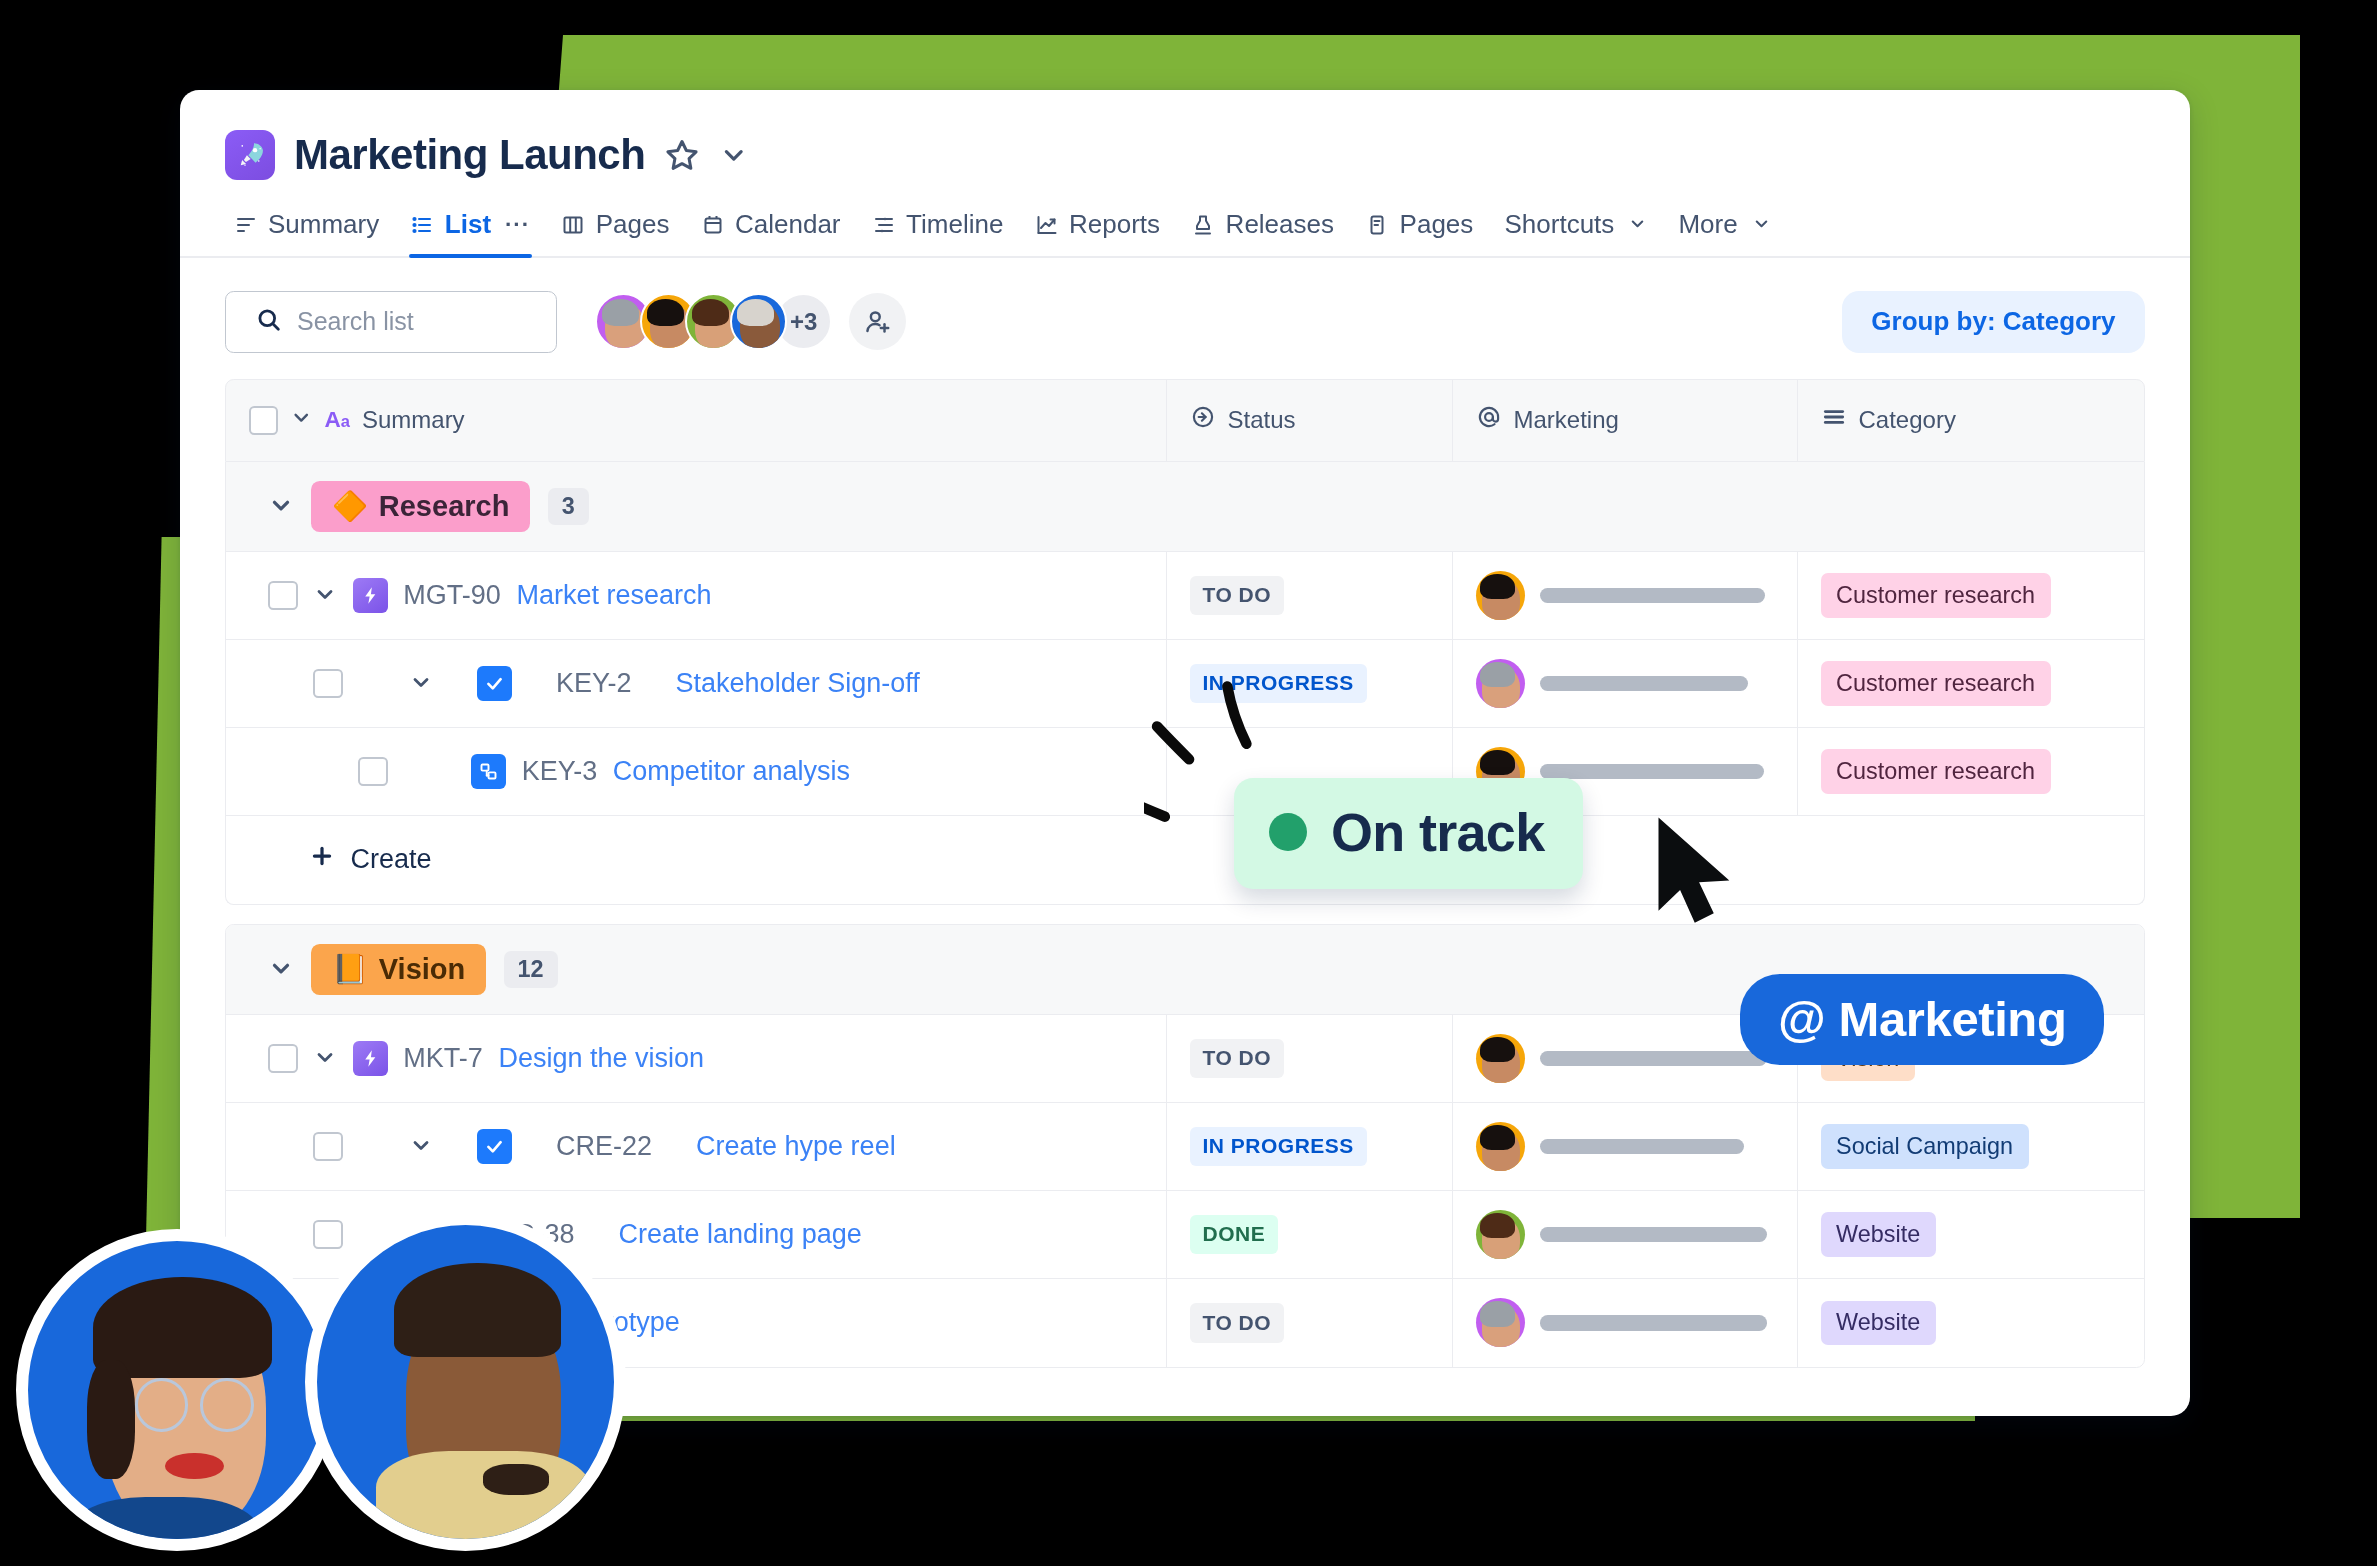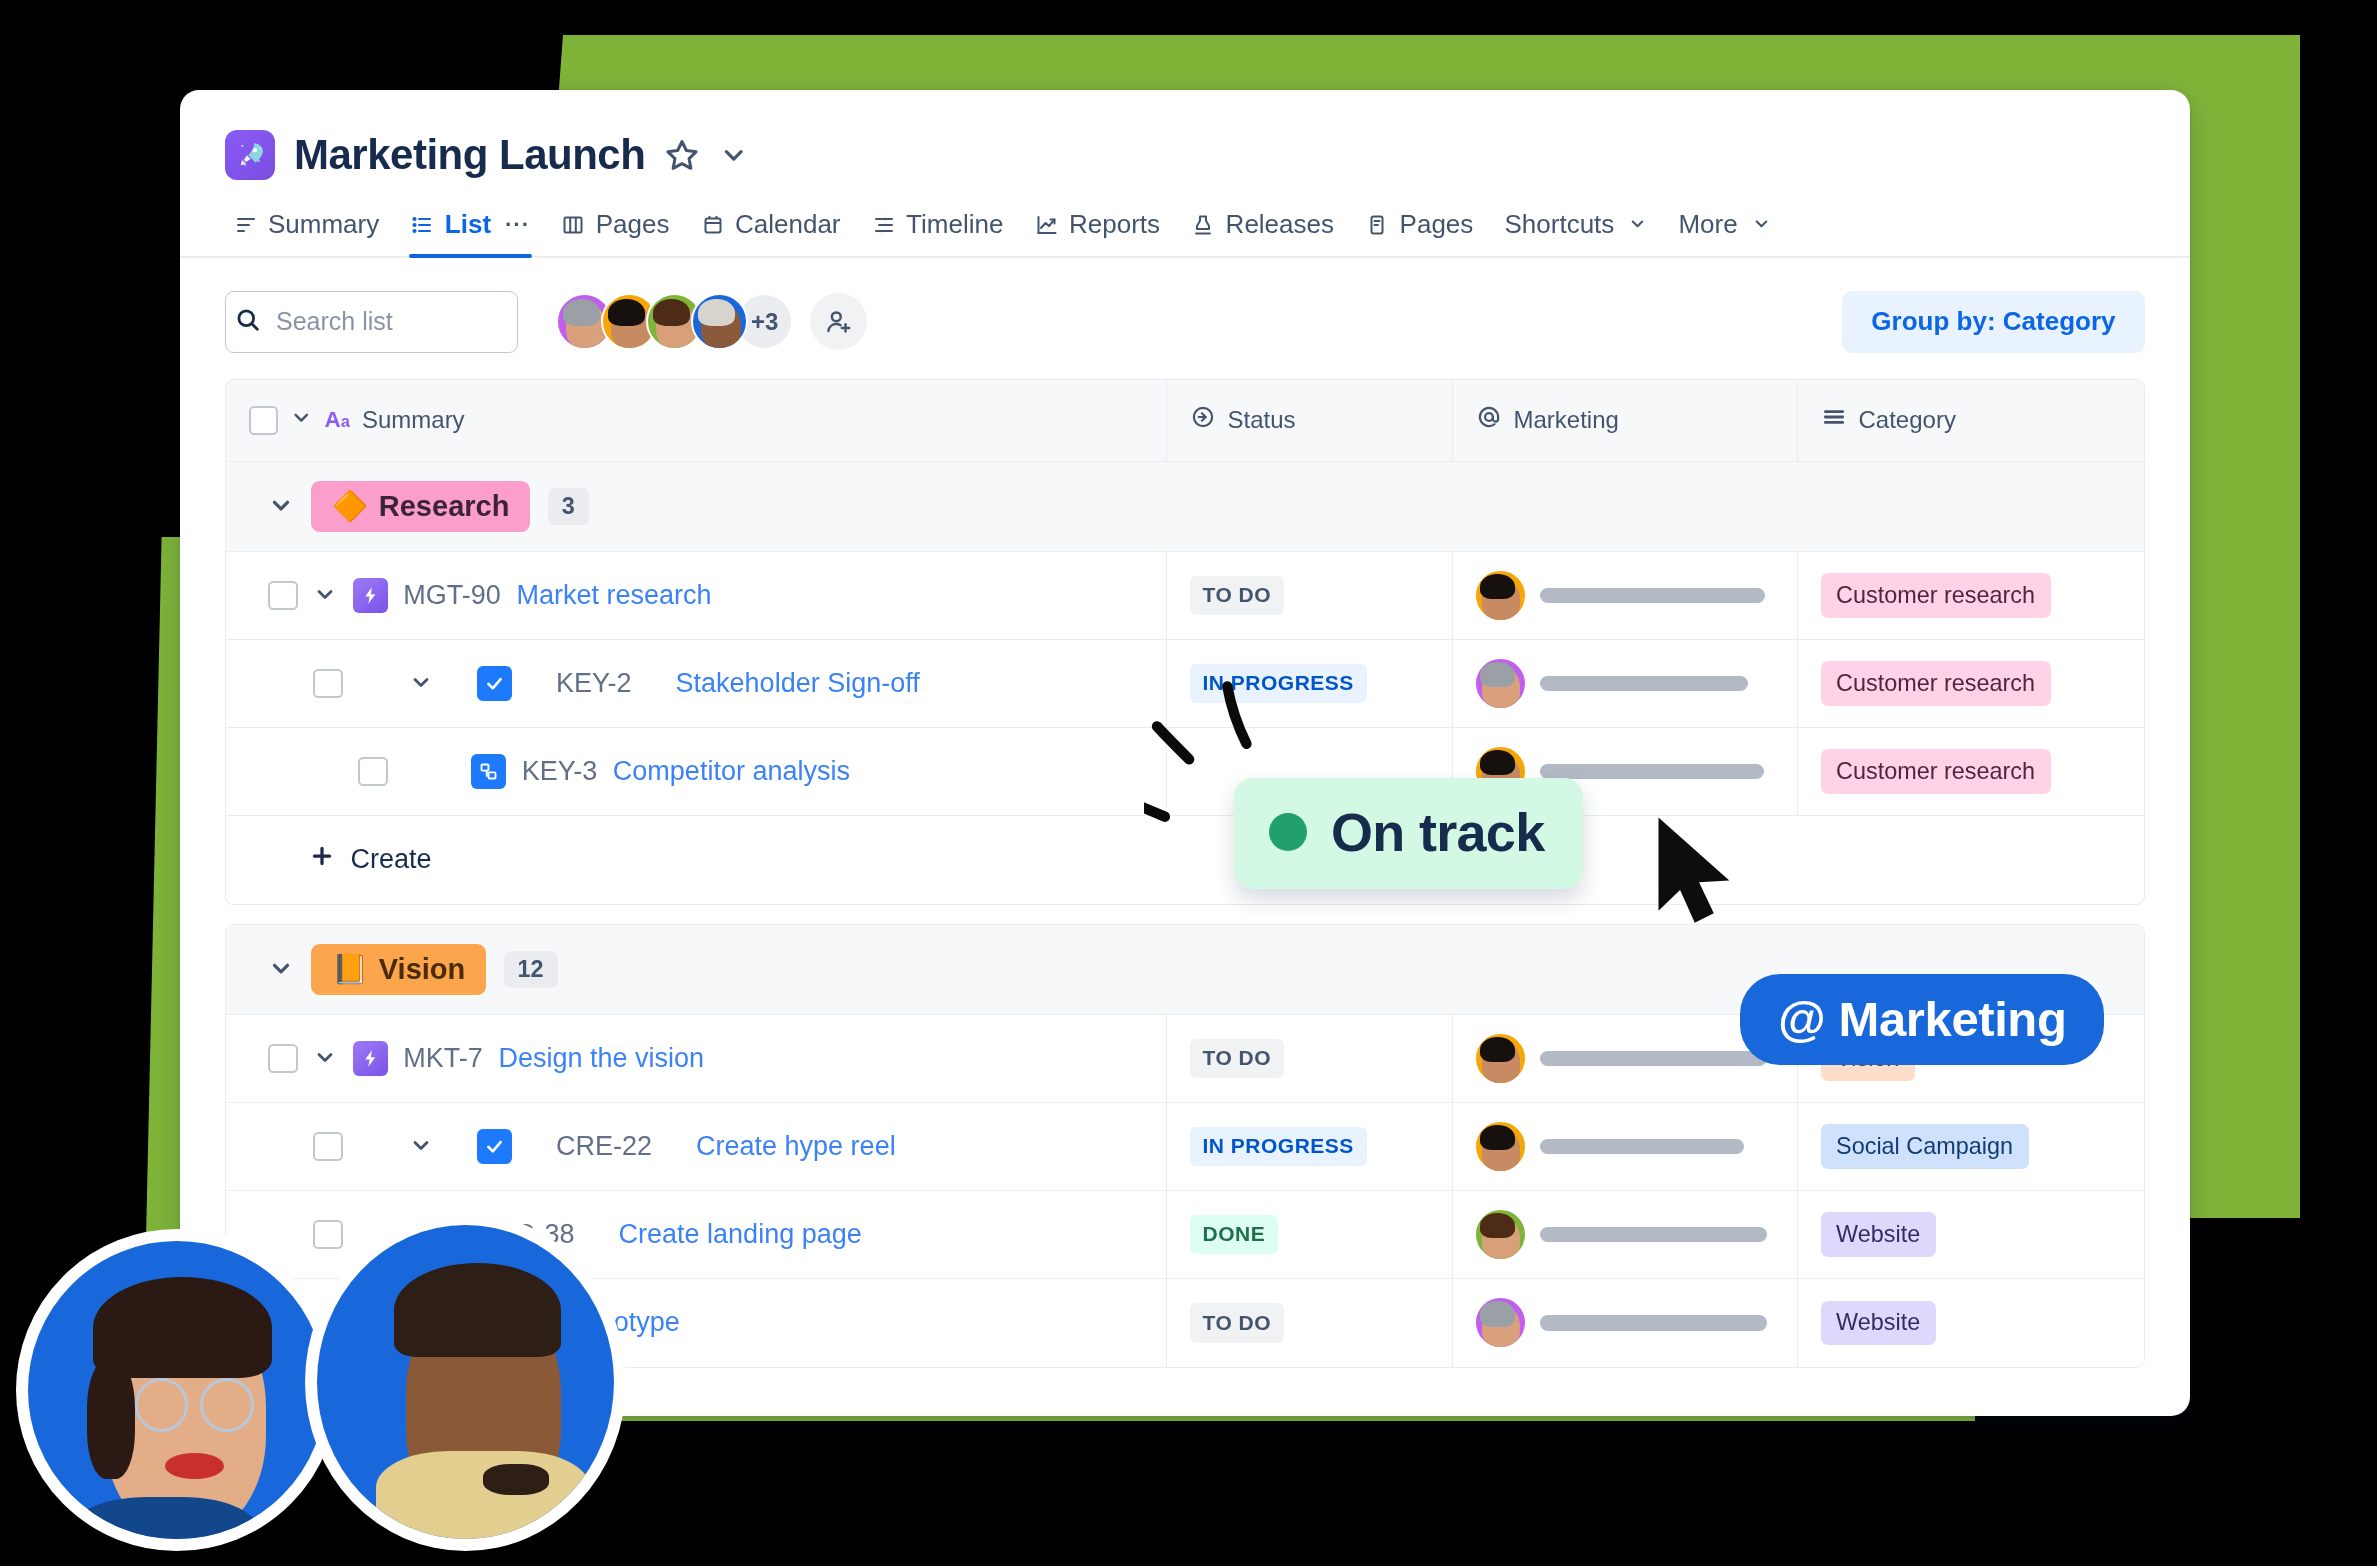--- a/index.html
+++ b/index.html
@@ -81,24 +81,24 @@
   .tab .dots { font-size: 22.5px; color: #44546F; letter-spacing: 0.9px; margin-left: 3.5px; }
   .tab .cv { margin-left: 3.5px; }
 
   
   .toolbar {
     display: flex; align-items: center;
     padding: 33px 45px 26px 45px;
     gap: 22.5px;
   }
   .search {
-    width: 293px; height: 62px;
+    width: 332px; height: 62px;
     border: 1.7px solid #C1C7D0; border-radius: 8.7px;
     display: flex; align-items: center; gap: 14px;
-    padding: 0 8px;
+    padding: 0 29px;
     background: #fff;
   }
   .search .ph { font-size: 25px; color: #8993A4; }
   .avatars { display: flex; align-items: center; margin-left: 15.6px; }
   .av {
     width: 57px; height: 57px; border-radius: 50%;
     margin-left: -12px; border: 2.6px solid #fff;
     position: relative; overflow: hidden; flex: none;
   }
   .av:first-child { margin-left: 0; }
@@ -118,21 +118,21 @@
   }
   .av-add {
     width: 57px; height: 57px; border-radius: 50%;
     background: #F1F2F4; display: flex; align-items: center; justify-content: center;
     margin-left: 17.3px; flex:none;
   }
   .spacer { flex: 1; }
   .groupby {
     background: #E9F2FF; color: #0C66E4;
     font-size: 26px; font-weight: 600;
-    padding: 15.6px 29.5px; border-radius: 11px; white-space: nowrap; margin-left: 24px;
+    padding: 15.6px 29.5px; border-radius: 17px; white-space: nowrap; margin-left: 24px;
   }
 
   
   .table { padding: 0 45px 0 45px; }
   .thead {
     display: flex; align-items: center;
     height: 83px;
     background: #F7F8F9;
     border: 1.7px solid #EBECF0;
     border-radius: 8.7px 8.7px 0 0;

